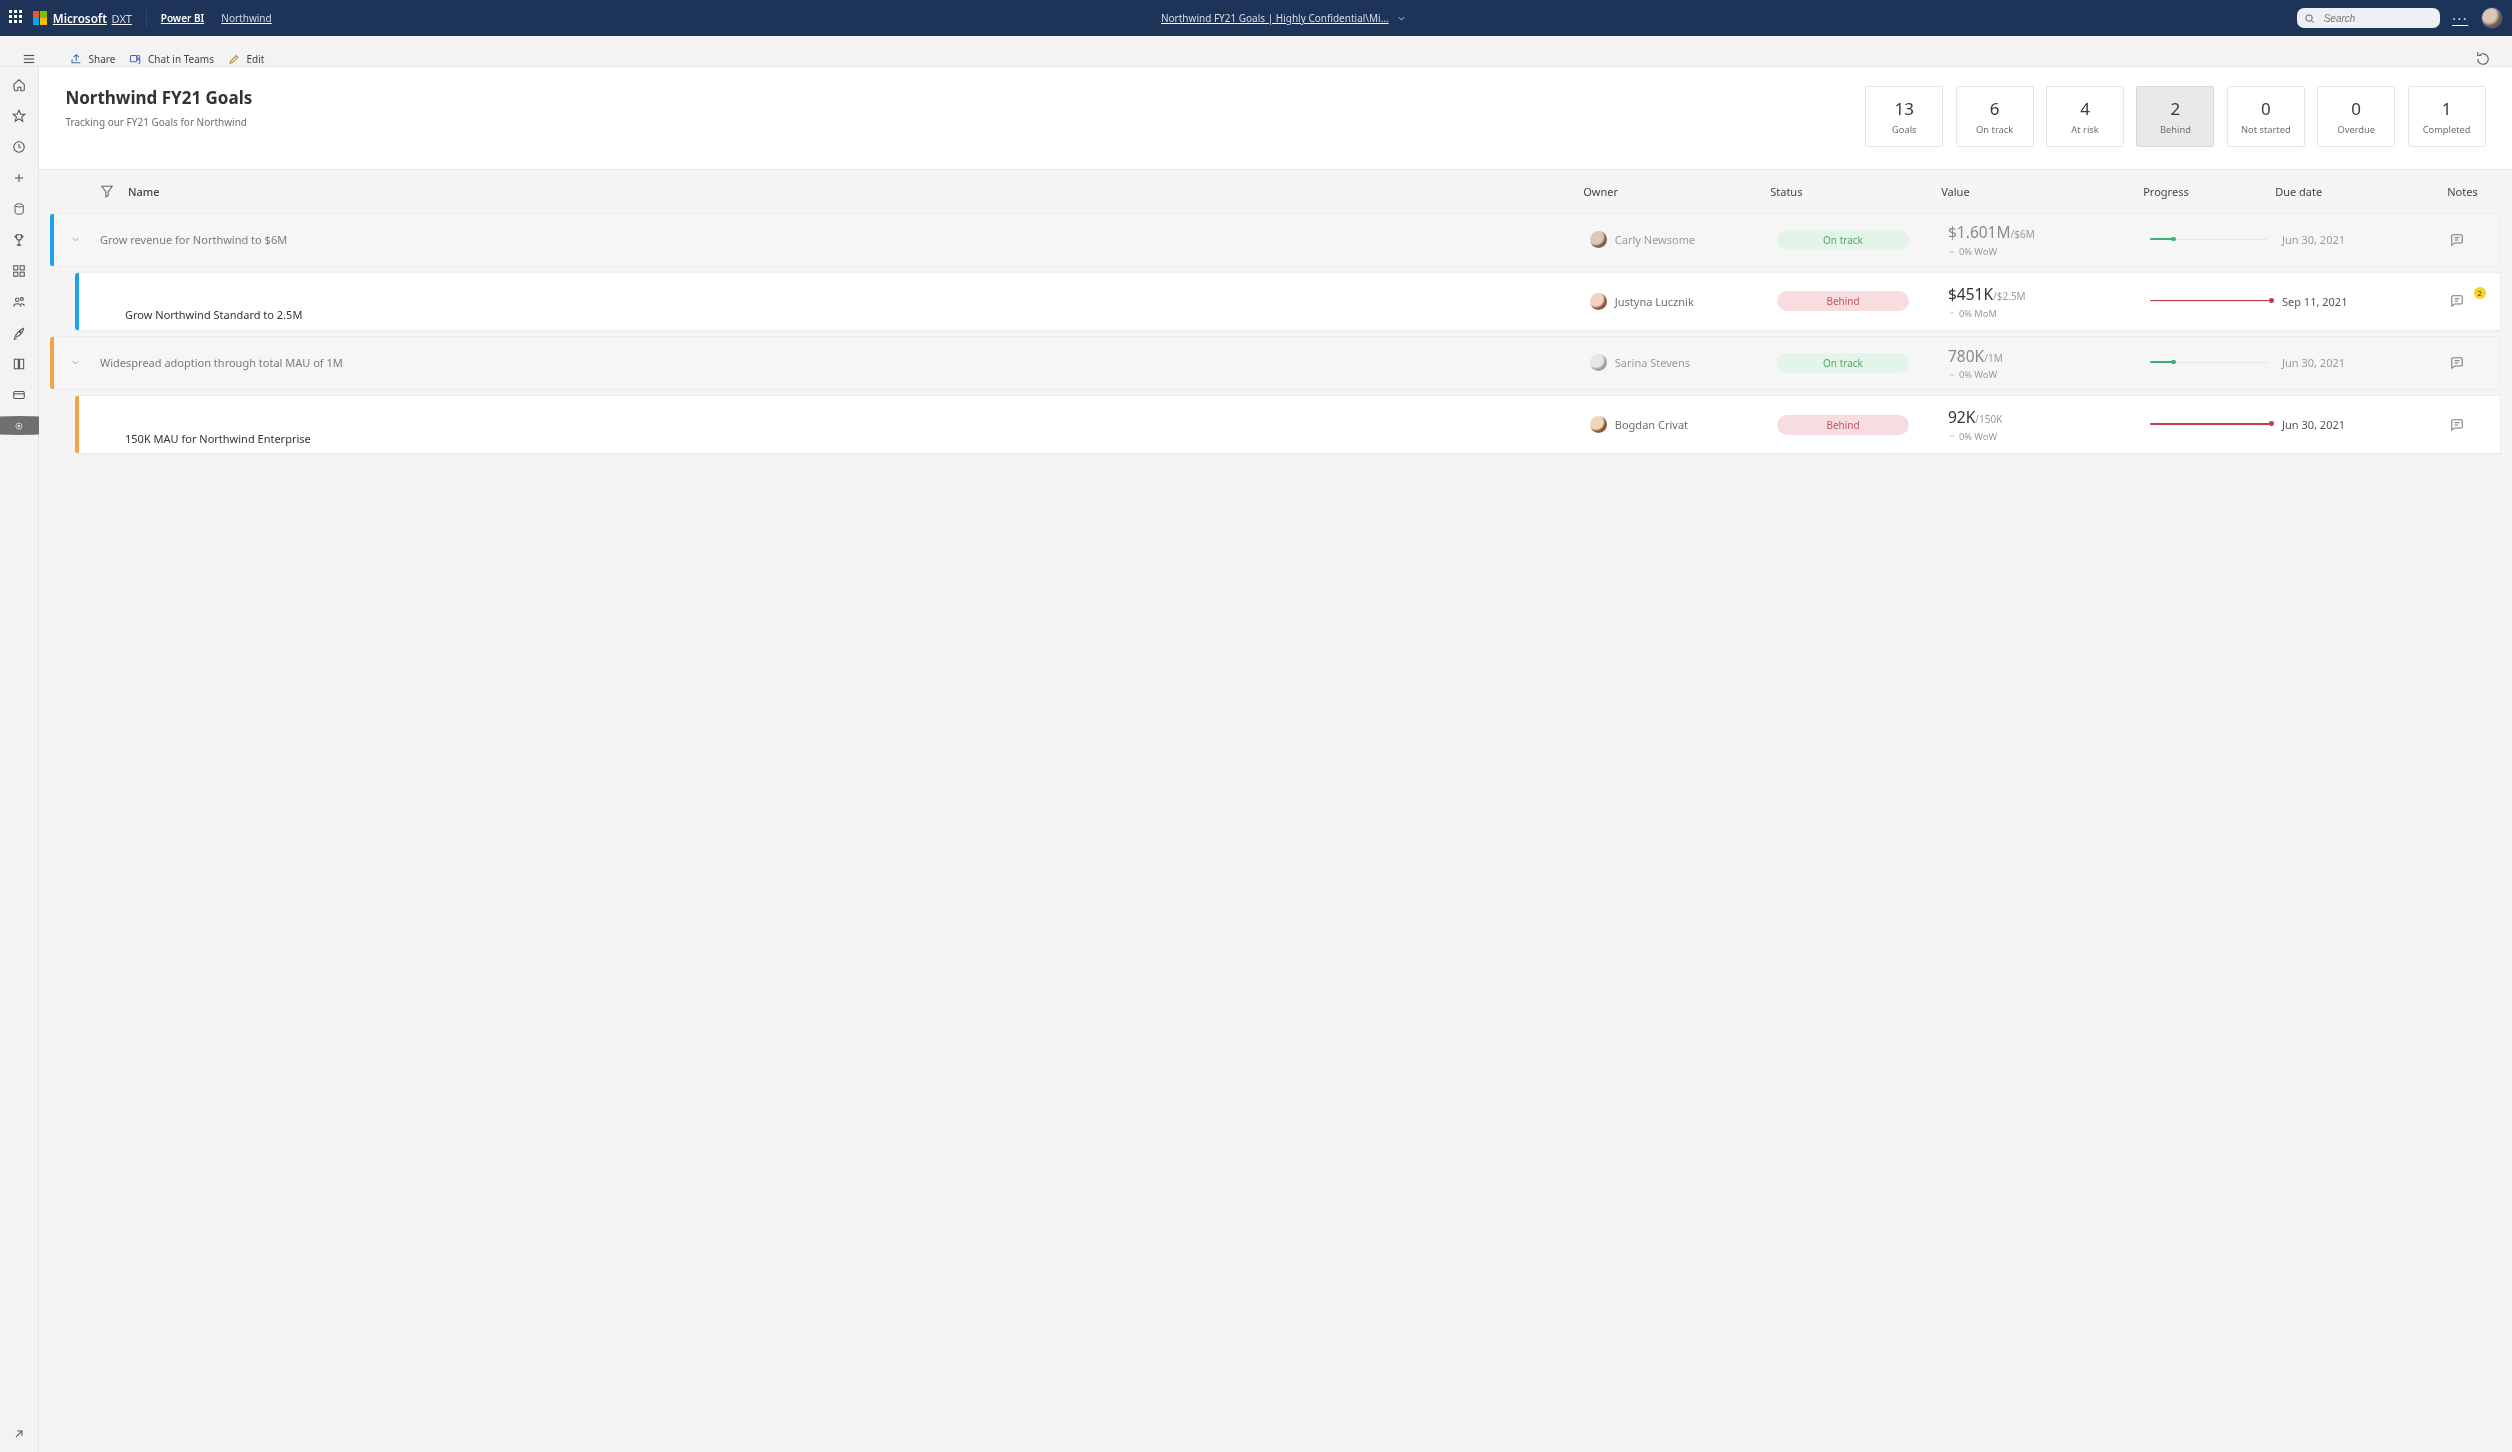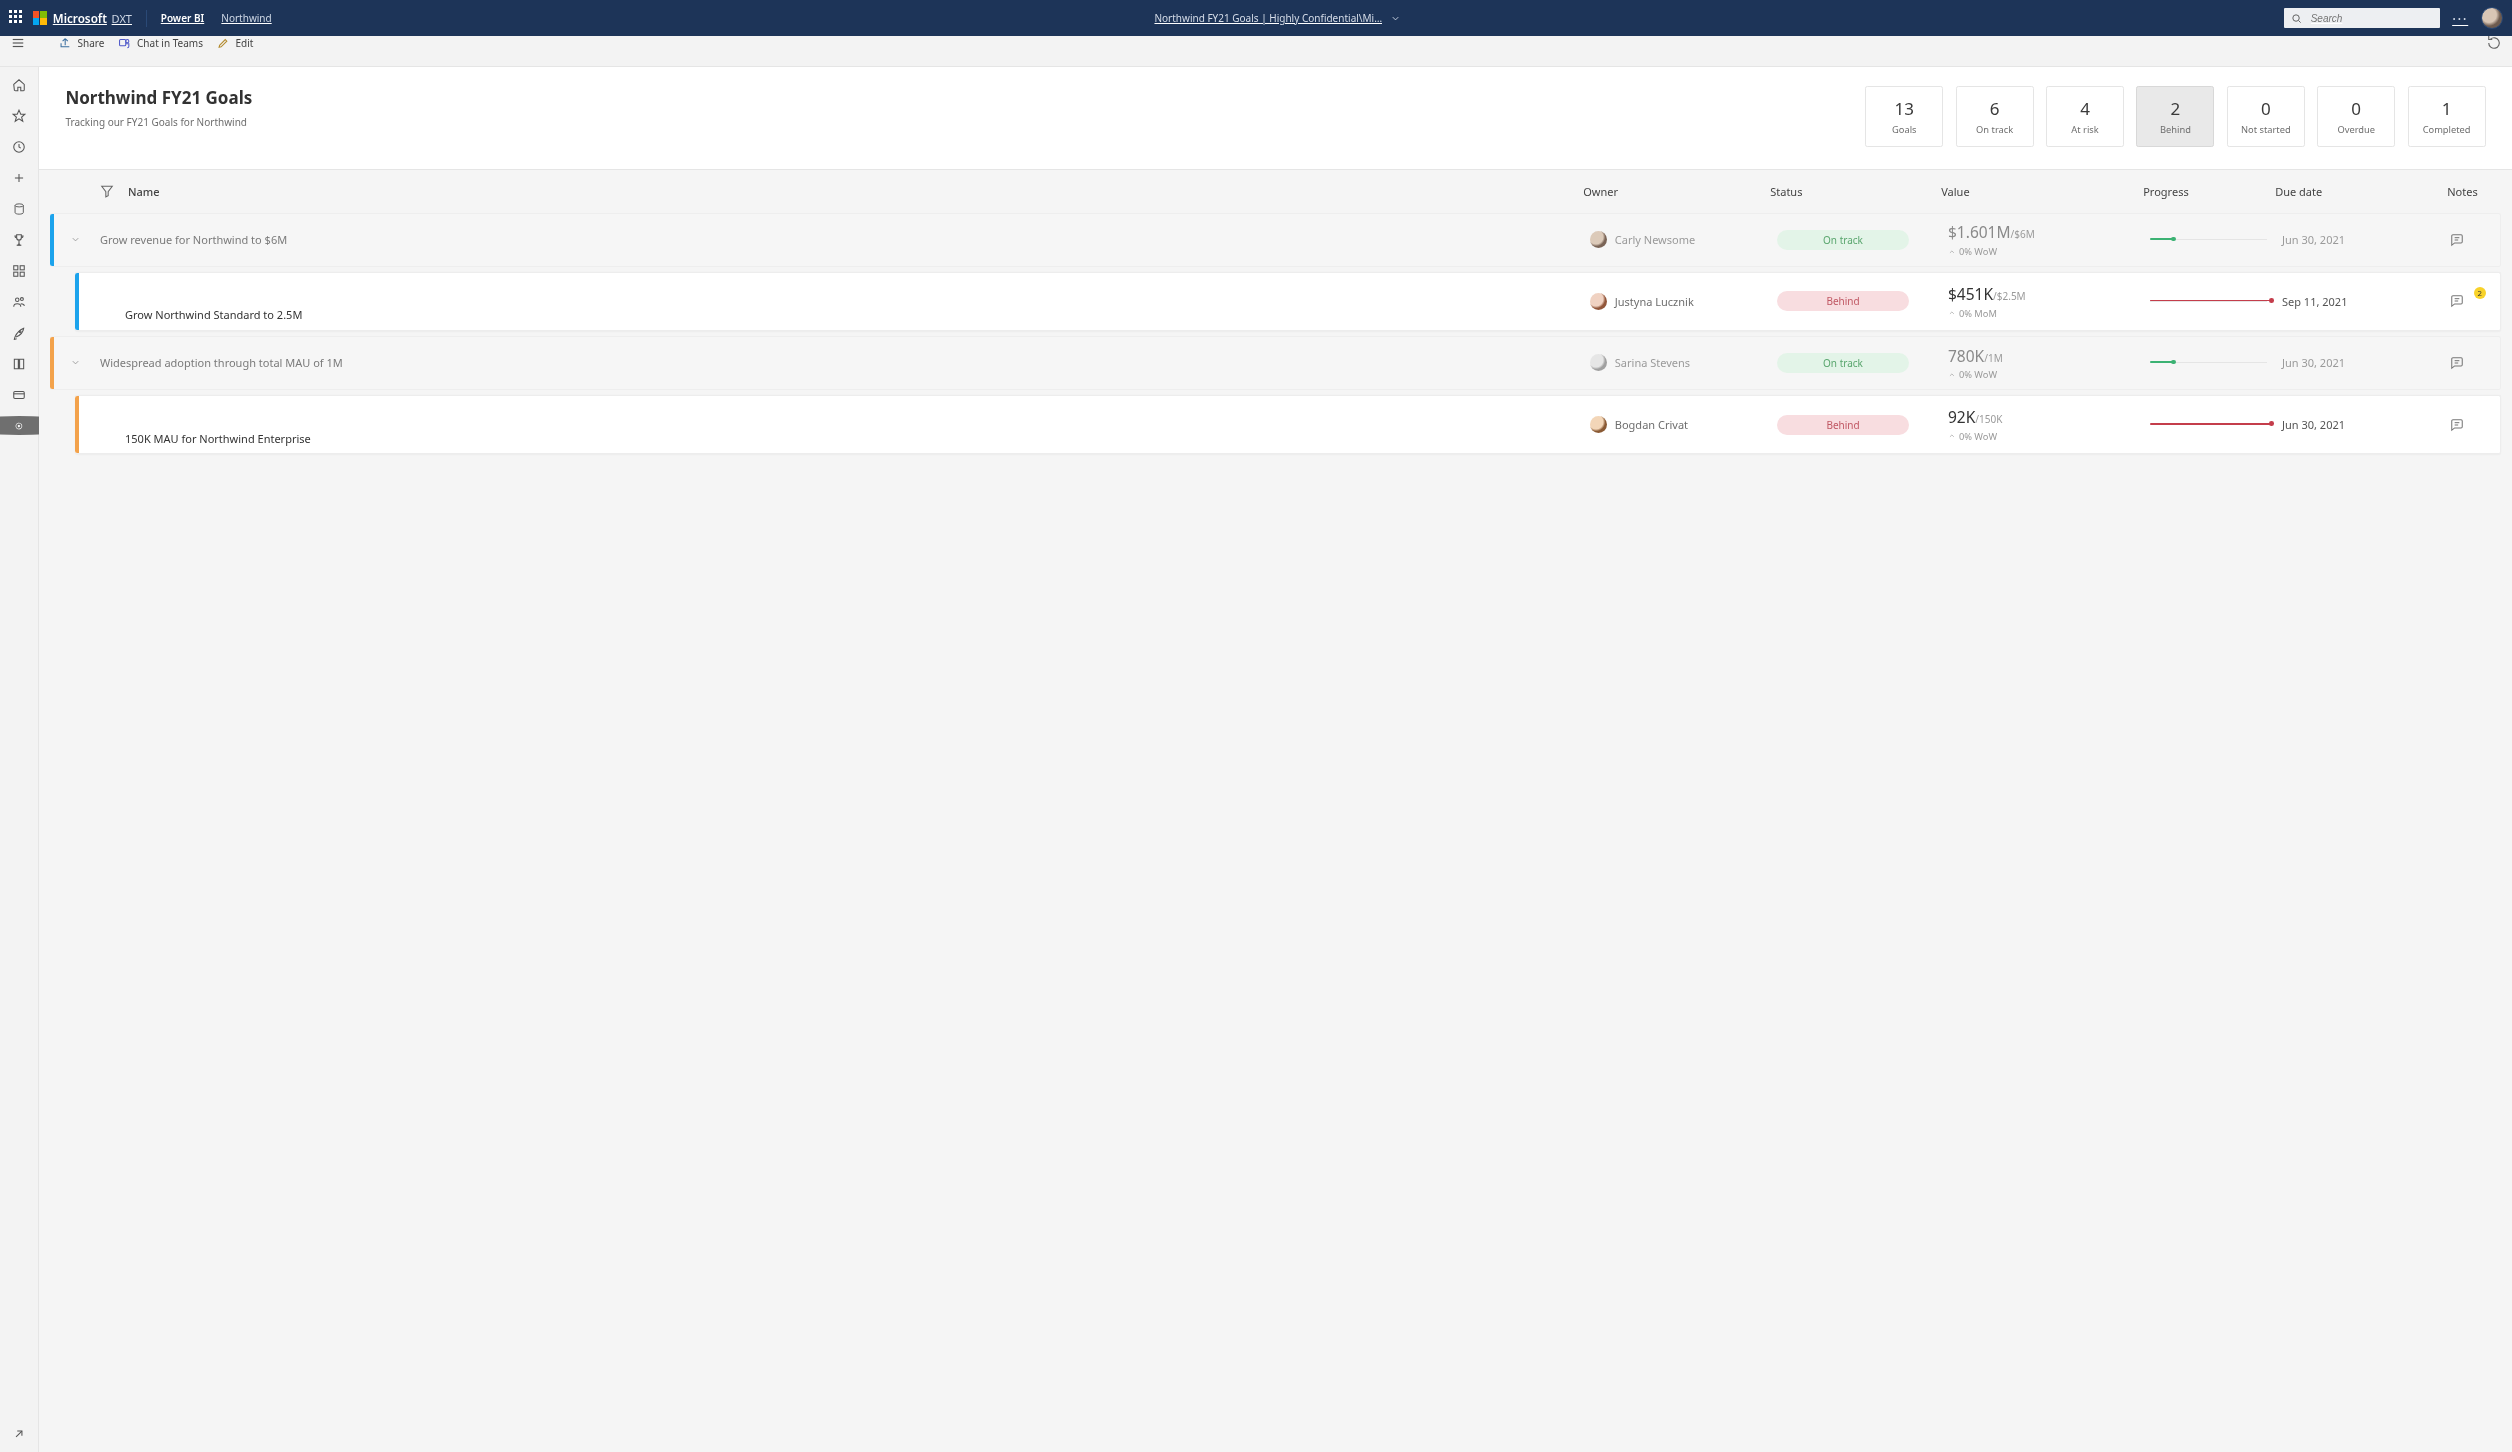--- a/index.html
+++ b/index.html
@@ -40,27 +40,27 @@
 .ms-logo .sq i:nth-child(3){background:#05A6F0;}
 .ms-logo .sq i:nth-child(4){background:#FFBA08;}
 .ms-logo .brand{display:flex;align-items:baseline;gap:4.7px;}
 .ms-logo .brand b{font-weight:600;}
 .ms-logo .dxt{font-weight:400;color:#cfd8e6;font-size:11px;}
 .ms-header .vsep{width:0.8px;height:17px;background:var(--header-border);margin:0 6.2px;}
 .ms-header .app{font-weight:600;}
 .ms-header .ws{color:#cfd8e6;margin-left:9.3px;}
 .ms-header .center{flex:1;display:flex;justify-content:center;align-items:center;gap:7.8px;color:#d6dde9;min-width:0;}
 .ms-header .center .title{white-space:nowrap;overflow:hidden;text-overflow:ellipsis;max-width:404px;}
-.ms-header .search{background:var(--search-bg);border-radius:1px;display:flex;align-items:center;gap:6.2px;padding:3.1px 7.8px;width:156px;color:#555;}
+.ms-header .search{background:var(--search-bg);border-radius:7px;display:flex;align-items:center;gap:6.2px;padding:3.1px 7.8px;width:143px;color:#555;}
 .ms-header .search input{border:0;background:transparent;outline:none;width:100%;font-size:10px;font-style:italic;color:#555;}
 .ms-header .dots{color:#d6dde9;font-size:14px;letter-spacing:1.6px;cursor:pointer;padding:0 4.7px;}
 .ms-header .avatar{width:22px;height:22px;border-radius:50%;background:radial-gradient(circle at 35% 35%,#d9c6b5 0 40%,#6e5b4f 60%);border:0.8px solid #2a4976;cursor:pointer;}
 
 
-.toolbar{height:31px;background:var(--toolbar-bg);border-bottom:0.8px solid var(--border);display:flex;align-items:flex-start;padding:0 11px;gap:14px;font-size:10px;color:#444;}
+.toolbar{height:31px;background:var(--toolbar-bg);border-bottom:0.8px solid var(--border);display:flex;align-items:flex-end;padding:0 22px;gap:14px;font-size:10px;color:#444;}
 .toolbar .left-spacer{width:34px;display:flex;align-items:center;justify-content:flex-start;}
 .toolbar .tbtn{display:flex;align-items:center;gap:6.2px;cursor:pointer;}
 .toolbar .grow{flex:1;}
 .refresh-ic{color:#666;cursor:pointer;}
 
 
 .shell{display:flex;height:calc(100vh - 67px);}
 .leftnav{width:39px;background:var(--toolbar-bg);border-right:0.8px solid var(--border);display:flex;flex-direction:column;align-items:center;padding:9.3px 0;gap:14px;color:#555;}
 .leftnav .navic{width:17px;height:17px;display:flex;align-items:center;justify-content:center;cursor:pointer;}
 .leftnav .spacer{flex:1;}

